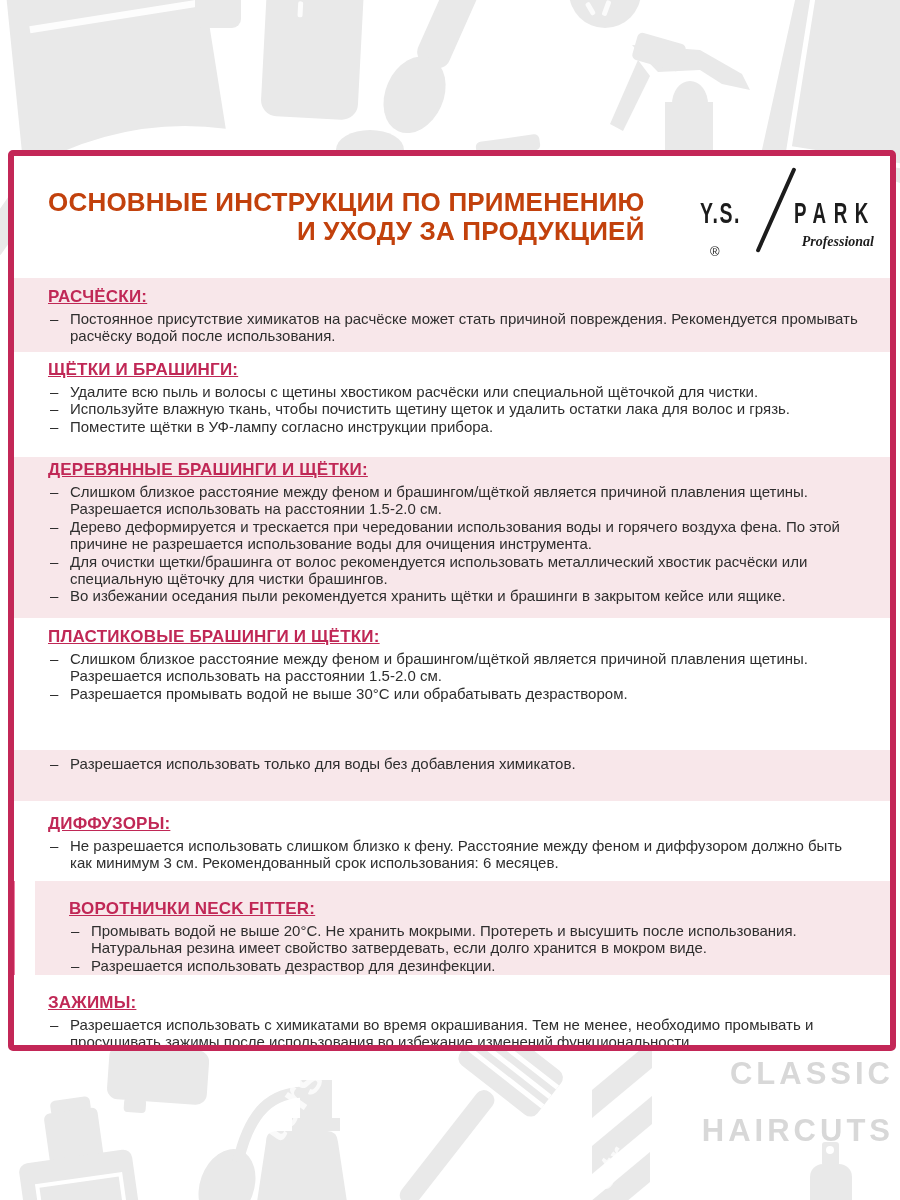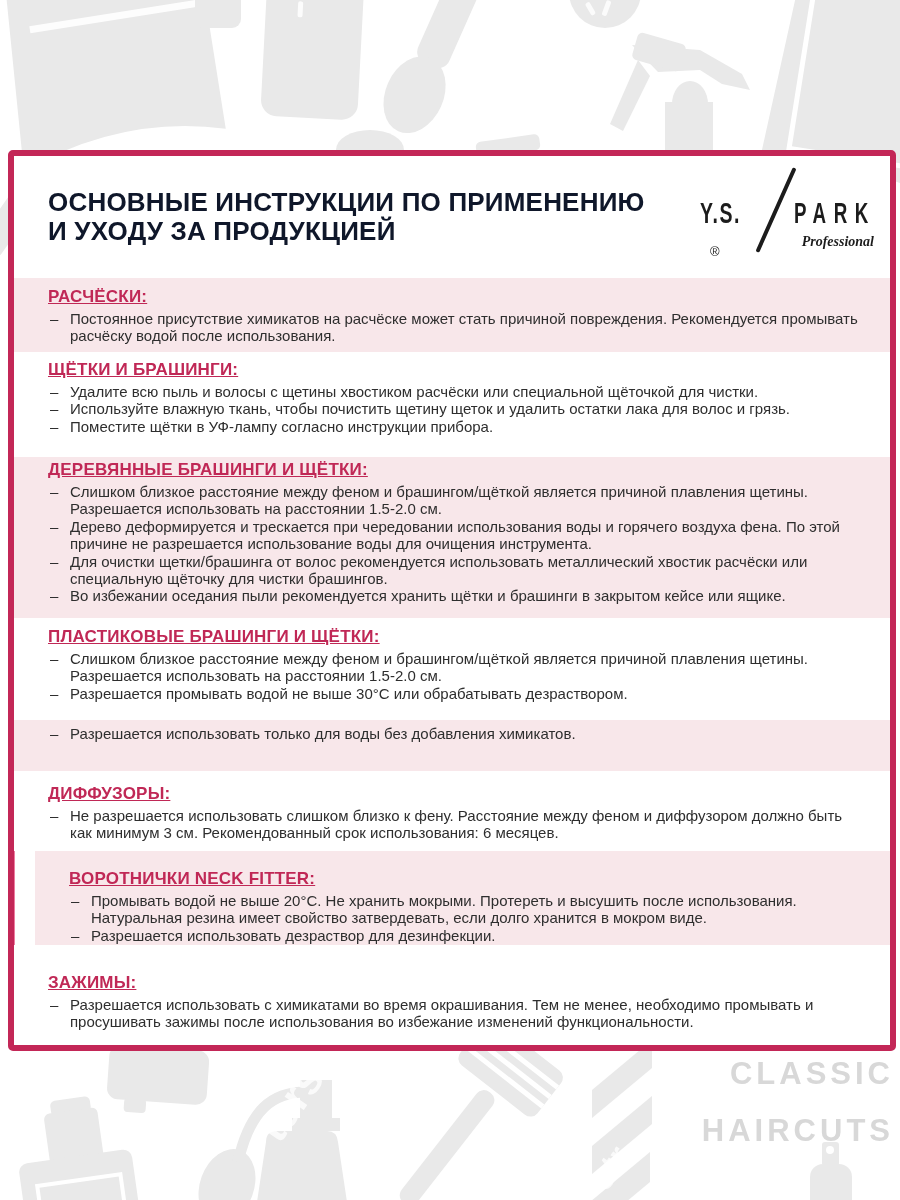--- a/index.html
+++ b/index.html
@@ -33,46 +33,47 @@
   .card{
     position:absolute;left:8px;top:150px;width:888px;height:901px;
     box-sizing:border-box;background:#ffffff;
     border:6px solid var(--border);border-radius:5px;
     box-shadow:inset 0 0 0 1px #ee7ba0;
     z-index:2;overflow:hidden;
   }
   .card-header{height:122px;position:relative;background:#fff;}
   .card-title{
     position:absolute;left:34px;top:32px;
-    font-size:26px;font-weight:bold;line-height:29px;color:#0f172a;
+    font-size:26px;font-weight:bold;line-height:29px;color:#c2410c;
     letter-spacing:0.2px;
+    text-align:right;
   }
   
   .logo{position:absolute;right:16px;top:12px;width:180px;height:96px;color:#1c1c1c;}
   .logo-ys{position:absolute;left:6px;top:28px;font-size:25px;font-weight:bold;
     letter-spacing:2px;transform:scale(0.78,1.18);transform-origin:left top;}
   .logo-slash{position:absolute;left:80px;top:-4px;width:4px;height:92px;
     background:#1c1c1c;border-radius:2px;transform:rotate(24deg);}
   .logo-park{position:absolute;left:100px;top:28px;font-size:25px;font-weight:bold;
     letter-spacing:10px;transform:scale(0.75,1.18);transform-origin:left top;}
   .logo-prof{position:absolute;right:0px;top:66px;font-size:14px;font-weight:bold;
     font-style:italic;font-family:"Liberation Serif", serif;}
   .logo-reg{position:absolute;left:16px;top:76px;font-size:13px;}
   
   .sections{display:flex;flex-direction:column;}
   .section{box-sizing:border-box;overflow:hidden;padding:8px 26px 0 34px;background:#fff;}
   .section.pink{background:var(--band);}
   .section:nth-child(1){height:74px;padding-top:9px;}
   .section:nth-child(2){height:105px;padding-top:8px;}
   .section:nth-child(3){height:161px;padding-top:3px;}
-  .section:nth-child(4){height:102px;padding-top:9px;}
+  .section:nth-child(4){height:132px;padding-top:9px;}
   .section:nth-child(5){height:51px;padding-top:5px;}
   .section:nth-child(6){height:80px;padding-top:13px;}
   .section:nth-child(7){height:94px;padding-top:18px;margin-left:21px;}
-  .section:nth-child(8){height:100px;padding-top:28px;}
+  .section:nth-child(8){height:100px;padding-top:18px;}
   .section-heading{
     color:var(--accent);font-weight:bold;font-size:17px;line-height:20px;
     margin:0 0 3px 0;letter-spacing:0.2px;text-decoration:underline;
   }
   .bullet{
     position:relative;padding-left:22px;
     font-size:15px;line-height:17.4px;color:#2e2e2e;
   }
   .bullet .dash{position:absolute;left:2px;top:0;}
 </style>

